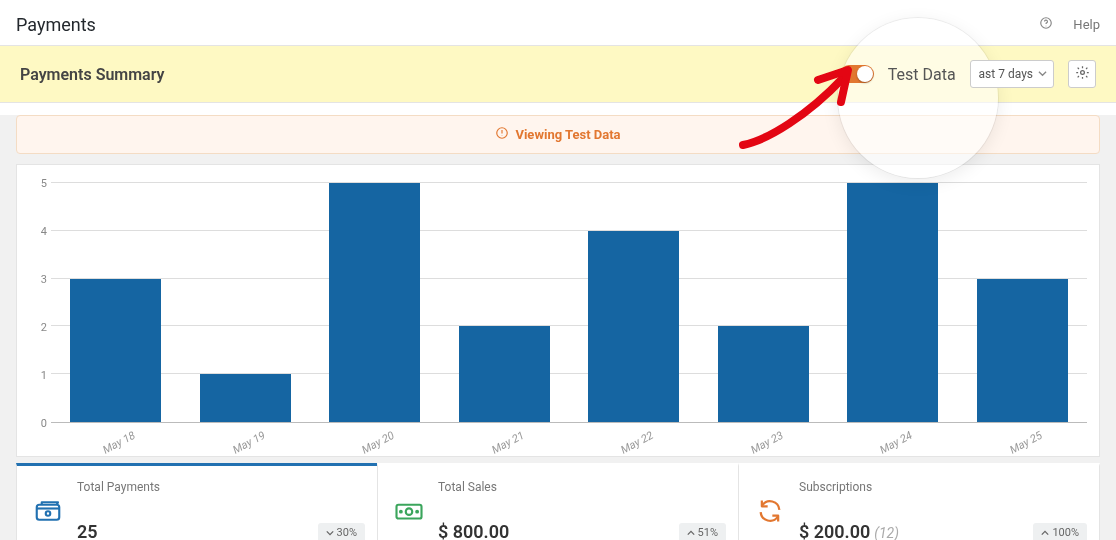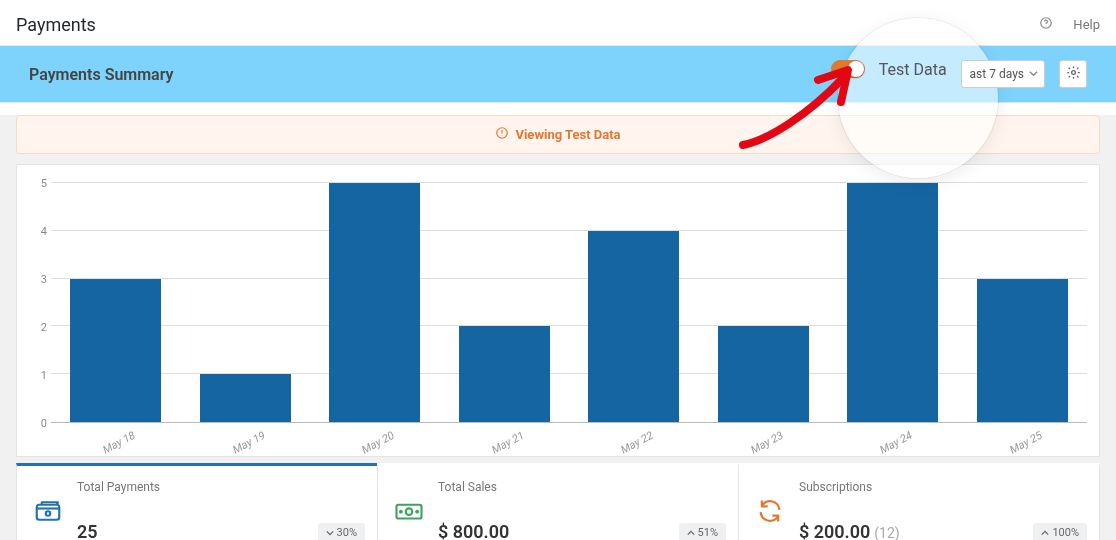--- a/index.html
+++ b/index.html
@@ -3,23 +3,23 @@
 <meta charset="utf-8">
 <style>
   * { box-sizing: border-box; margin: 0; padding: 0; font-family: -apple-system, BlinkMacSystemFont, "Segoe UI", Roboto, Arial, sans-serif; }
   body { width: 1116px; height: 540px; background: #fff; overflow: hidden; position: relative; }
 
   .header { display: flex; justify-content: space-between; align-items: center; padding: 14px 16px 10px; }
   .page-title { font-size: 18px; font-weight: 400; color: #23282d; }
   .help { display: flex; align-items: center; color: #777; font-size: 13px; gap: 20px; cursor: pointer; }
   .help svg { width: 14px; height: 14px; }
 
-  .summary-bar { background: #7dd3fc; border: 1px solid #e4e4e4; border-left: none; border-right: none; display: flex; justify-content: space-between; align-items: center; padding: 14px 29px; }
+  .summary-bar { background: #fef9c3; border: 1px solid #e4e4e4; border-left: none; border-right: none; display: flex; justify-content: space-between; align-items: center; padding: 14px 20px; }
   .summary-title { font-size: 16px; font-weight: 600; color: #444; }
-  .summary-controls { display: flex; gap: 14px; position: relative; z-index: 5; }
+  .summary-controls { display: flex; align-items: center; gap: 14px; position: relative; z-index: 5; }
   .toggle { width: 34px; height: 18px; background: #e27730; border-radius: 10px; position: relative; cursor: pointer; }
   .toggle::after { content:''; position:absolute; width:16px; height:16px; border-radius:50%; background:#fff; box-shadow:0 1px 2px rgba(0,0,0,.3); top:1px; right:1px; }
   .toggle-label { font-size: 16px; color: #555; }
   .range-select { background:#fff; border:1px solid #ccc; border-radius:3px; padding:6px 20px 6px 8px; font-size:12px; color:#555; position:relative; cursor:pointer; }
   .range-select .chev { position:absolute; right:6px; top:50%; transform:translateY(-50%); }
   .gear-btn { width:28px; height:28px; background:#fff; border:1px solid #ccc; border-radius:3px; display:flex; align-items:center; justify-content:center; cursor:pointer; }
 
   .body-wrap { padding: 0 12px; background:#f1f1f1; }
   .banner { margin: 12px 4px 10px; background:#fff5ee; border:1px solid #f4dcc4; border-radius:4px; text-align:center; padding:10px 0; color:#e27730; font-size:13px; display:flex; align-items:center; justify-content:center; gap:6px;font-weight:bold; }
   .banner svg { width:14px; height:14px; }
@@ -38,21 +38,21 @@
   .x-label { flex:1; text-align:center; font-size:11px; color:#999; padding-top:14px; transform: rotate(-28deg); transform-origin: center; font-style: italic; }
 
   .stats-row { display:flex; gap:0; margin: 6px 4px 0; }
   .stat-card { flex:1; background:#fff; border:1px solid #e4e4e4; border-top: 3px solid transparent; padding: 14px 14px; display:flex; align-items:center; gap:12px; position:relative; margin-left:-1px; }
   .stat-card:first-child { margin-left:0; }
   .stat-card.active { border-top-color:#2271b1; }
   .stat-icon { width:34px; height:34px; display:flex; align-items:center; justify-content:center; }
   .stat-text { display:flex; flex-direction:column;gap:24px; }
   .stat-label { font-size:12px; color:#777; margin-bottom:3px; }
   .stat-value { font-size:18px; font-weight:600; color:#333; }
-  .stat-sub { font-size:14px; color:#aaa; font-weight:400; margin-left:4px; }
+  .stat-sub { font-size:14px; color:#aaa; font-weight:400; margin-left:4px;font-style:italic; }
   .stat-delta { position:absolute; right:12px; bottom:14px; background:#eef0f1; color:#666; font-size:11px; padding:3px 8px; border-radius:3px; display:flex; align-items:center; gap:3px; }
   .star-badge { position:absolute; right:12px; top:50%; transform:translateY(-50%); width:22px; height:22px; border:1.5px solid #e27730; border-radius:4px; display:flex; align-items:center; justify-content:center; color:#e27730; cursor:pointer; }
 
   
   .spotlight { position:absolute; top:18px; left:838px; width:160px; height:160px; border-radius:50%; background:rgba(255,255,255,0.55); box-shadow:0 0 0 1px rgba(0,0,0,.06), 0 4px 18px rgba(0,0,0,.08); pointer-events:none; z-index:4; }
   .arrow-ann { position:absolute; top:50px; left:728px; z-index:6; pointer-events:none; }
 </style>
 </head>
 <body>
 

